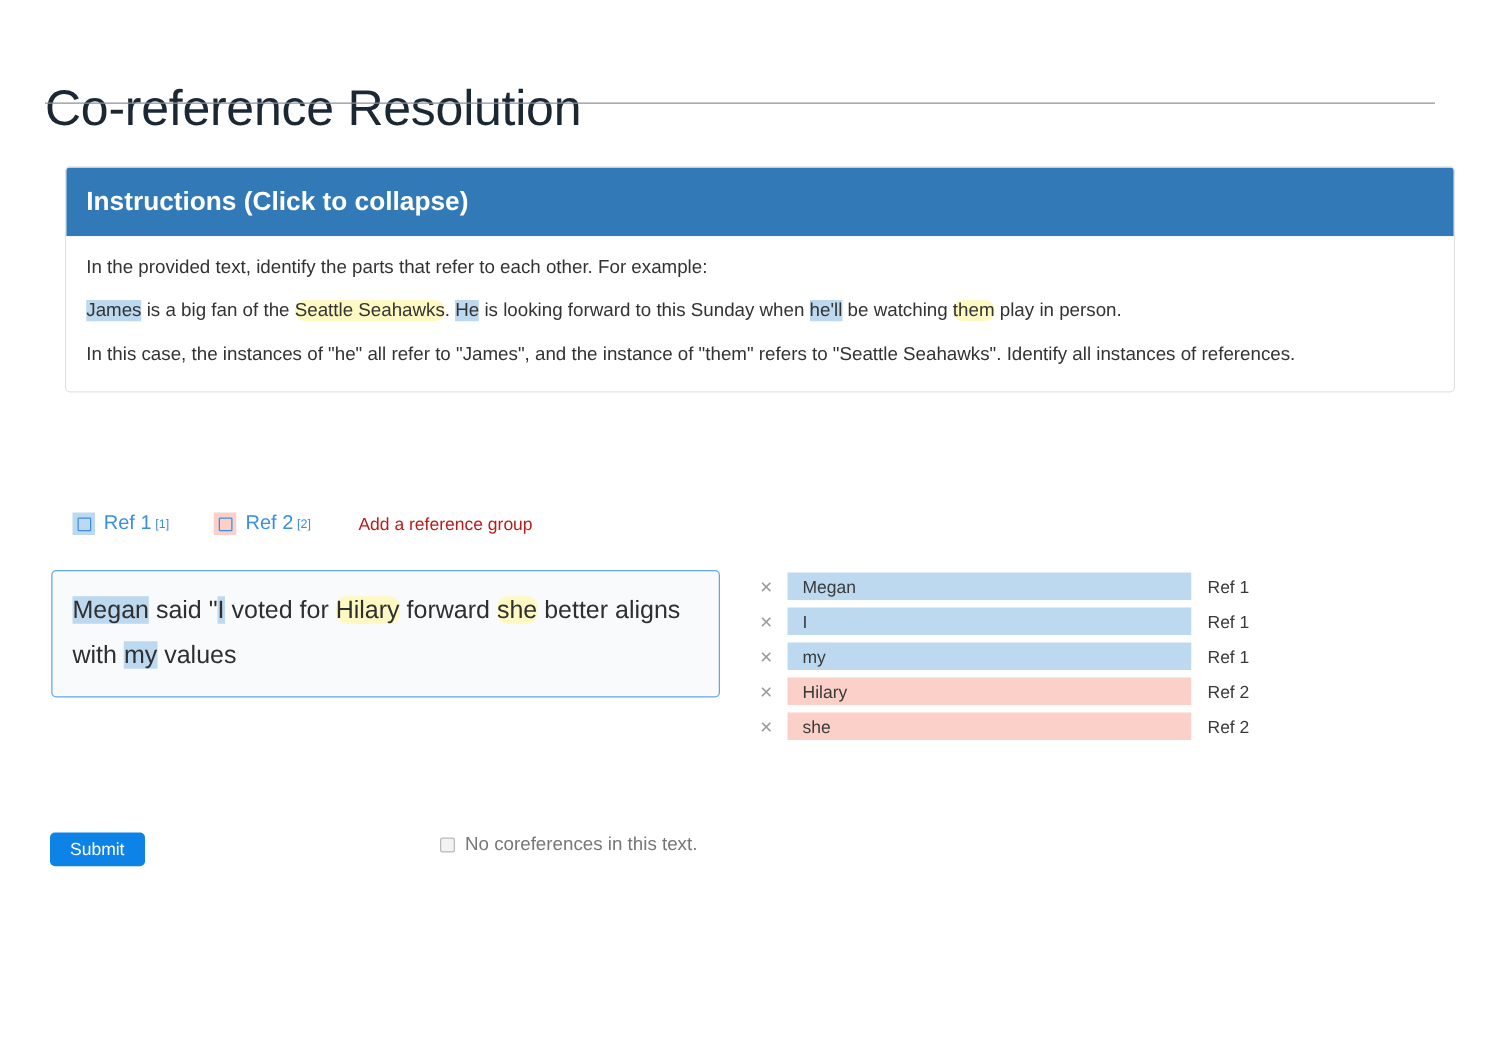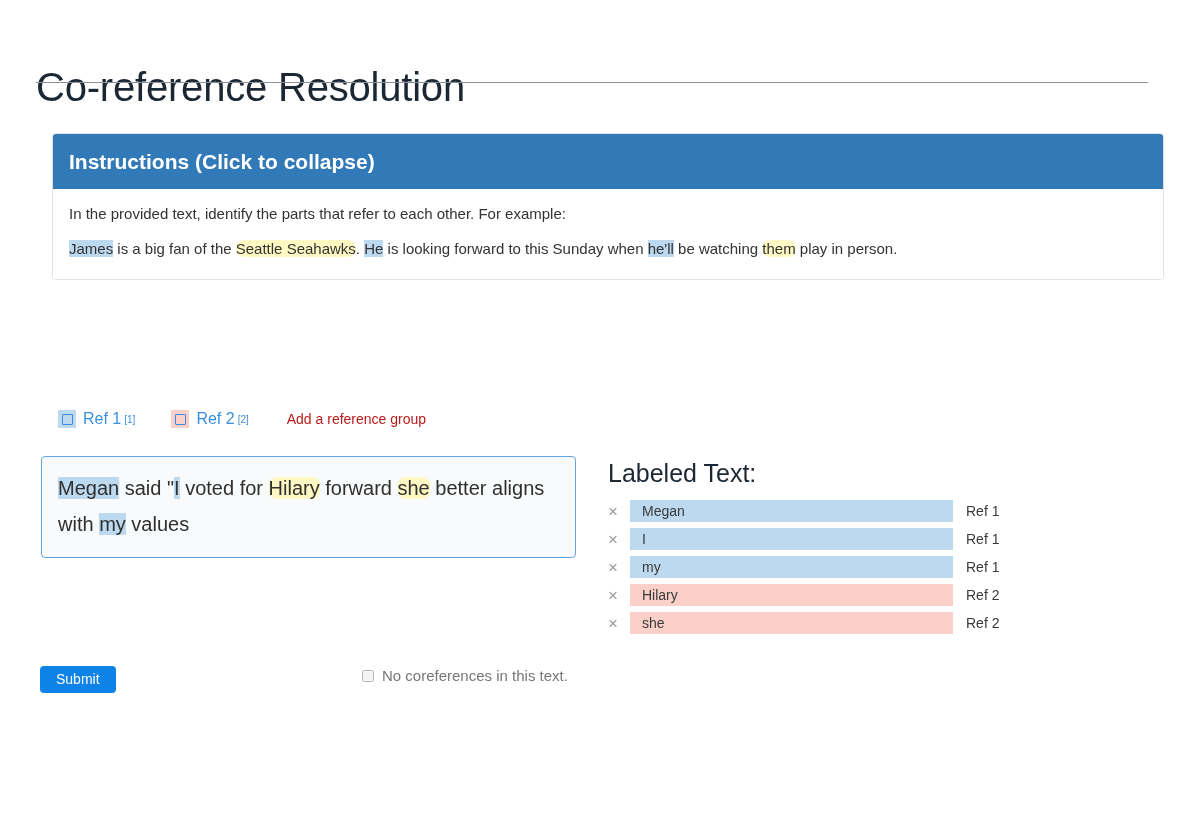--- a/index.html
+++ b/index.html
@@ -210,21 +210,21 @@
     border: none;
     border-radius: 4px;
     font-size: 14px;
     font-family: "Liberation Sans", sans-serif;
     padding: 6px 16px;
     cursor: pointer;
     line-height: 1.1;
   }
   .no-coref {
     position: absolute;
-    left: 362px;
+    left: 352px;
     top: 667px;
     display: flex;
     align-items: center;
     font-size: 15px;
     color: #777777;
     cursor: pointer;
   }
   .no-coref-box {
     width: 12px;
     height: 12px;
@@ -241,20 +241,21 @@
 <div class="page">
 
   <h1 class="page-title">Co-reference Resolution</h1>
   <div class="title-rule"></div>
 
   <div class="panel">
     <div class="panel-header">Instructions (Click to collapse)</div>
     <div class="panel-body">
       <p>In the provided text, identify the parts that refer to each other. For example:</p>
       <p id="example-line"><span class="hl-blue">James</span><span> is a big fan of the </span><span class="hl-pink">Seattle Seahawks</span><span>. </span><span class="hl-blue">He</span><span> is looking forward to this Sunday when </span><span class="hl-blue">he'll</span><span> be watching </span><span class="hl-pink">them</span><span> play in person.</span></p>
+      <p>In this case, the instances of "he" all refer to "James", and the instance of "them" refers to "Seattle Seahawks". Identify all instances of references.</p>
     </div>
   </div>
 
   <div class="ref-row">
     <div id="ref-items" style="display:flex;align-items:center;">
         <span class="ref-item">
           <span class="ref-swatch blue">
             <span class="ref-checkbox"></span>
           </span>
           <span class="ref-label">Ref 1</span>
@@ -267,21 +268,20 @@
           <span class="ref-label">Ref 2</span>
           <span class="ref-sup">[2]</span>
         </span>
       </div>
     <a class="add-ref-link">Add a reference group</a>
   </div>
 
   <div class="text-box" id="annotation-text"><span class="hl-blue">Megan</span><span> said "</span><span class="hl-blue">I</span><span> voted for </span><span class="hl-pink">Hilary</span><span> forward </span><span class="hl-pink">she</span><span> better aligns with </span><span class="hl-blue">my</span><span> values</span></div>
 
   <div class="labeled-wrap">
-    <div class="labeled-title">Labeled Text:</div>
     <div id="labeled-rows">
         <div class="label-row">
           <span class="remove-x">×</span>
           <span class="label-chip blue">Megan</span>
           <span class="label-ref">Ref 1</span>
         </div>
         <div class="label-row">
           <span class="remove-x">×</span>
           <span class="label-chip blue">I</span>
           <span class="label-ref">Ref 1</span>

